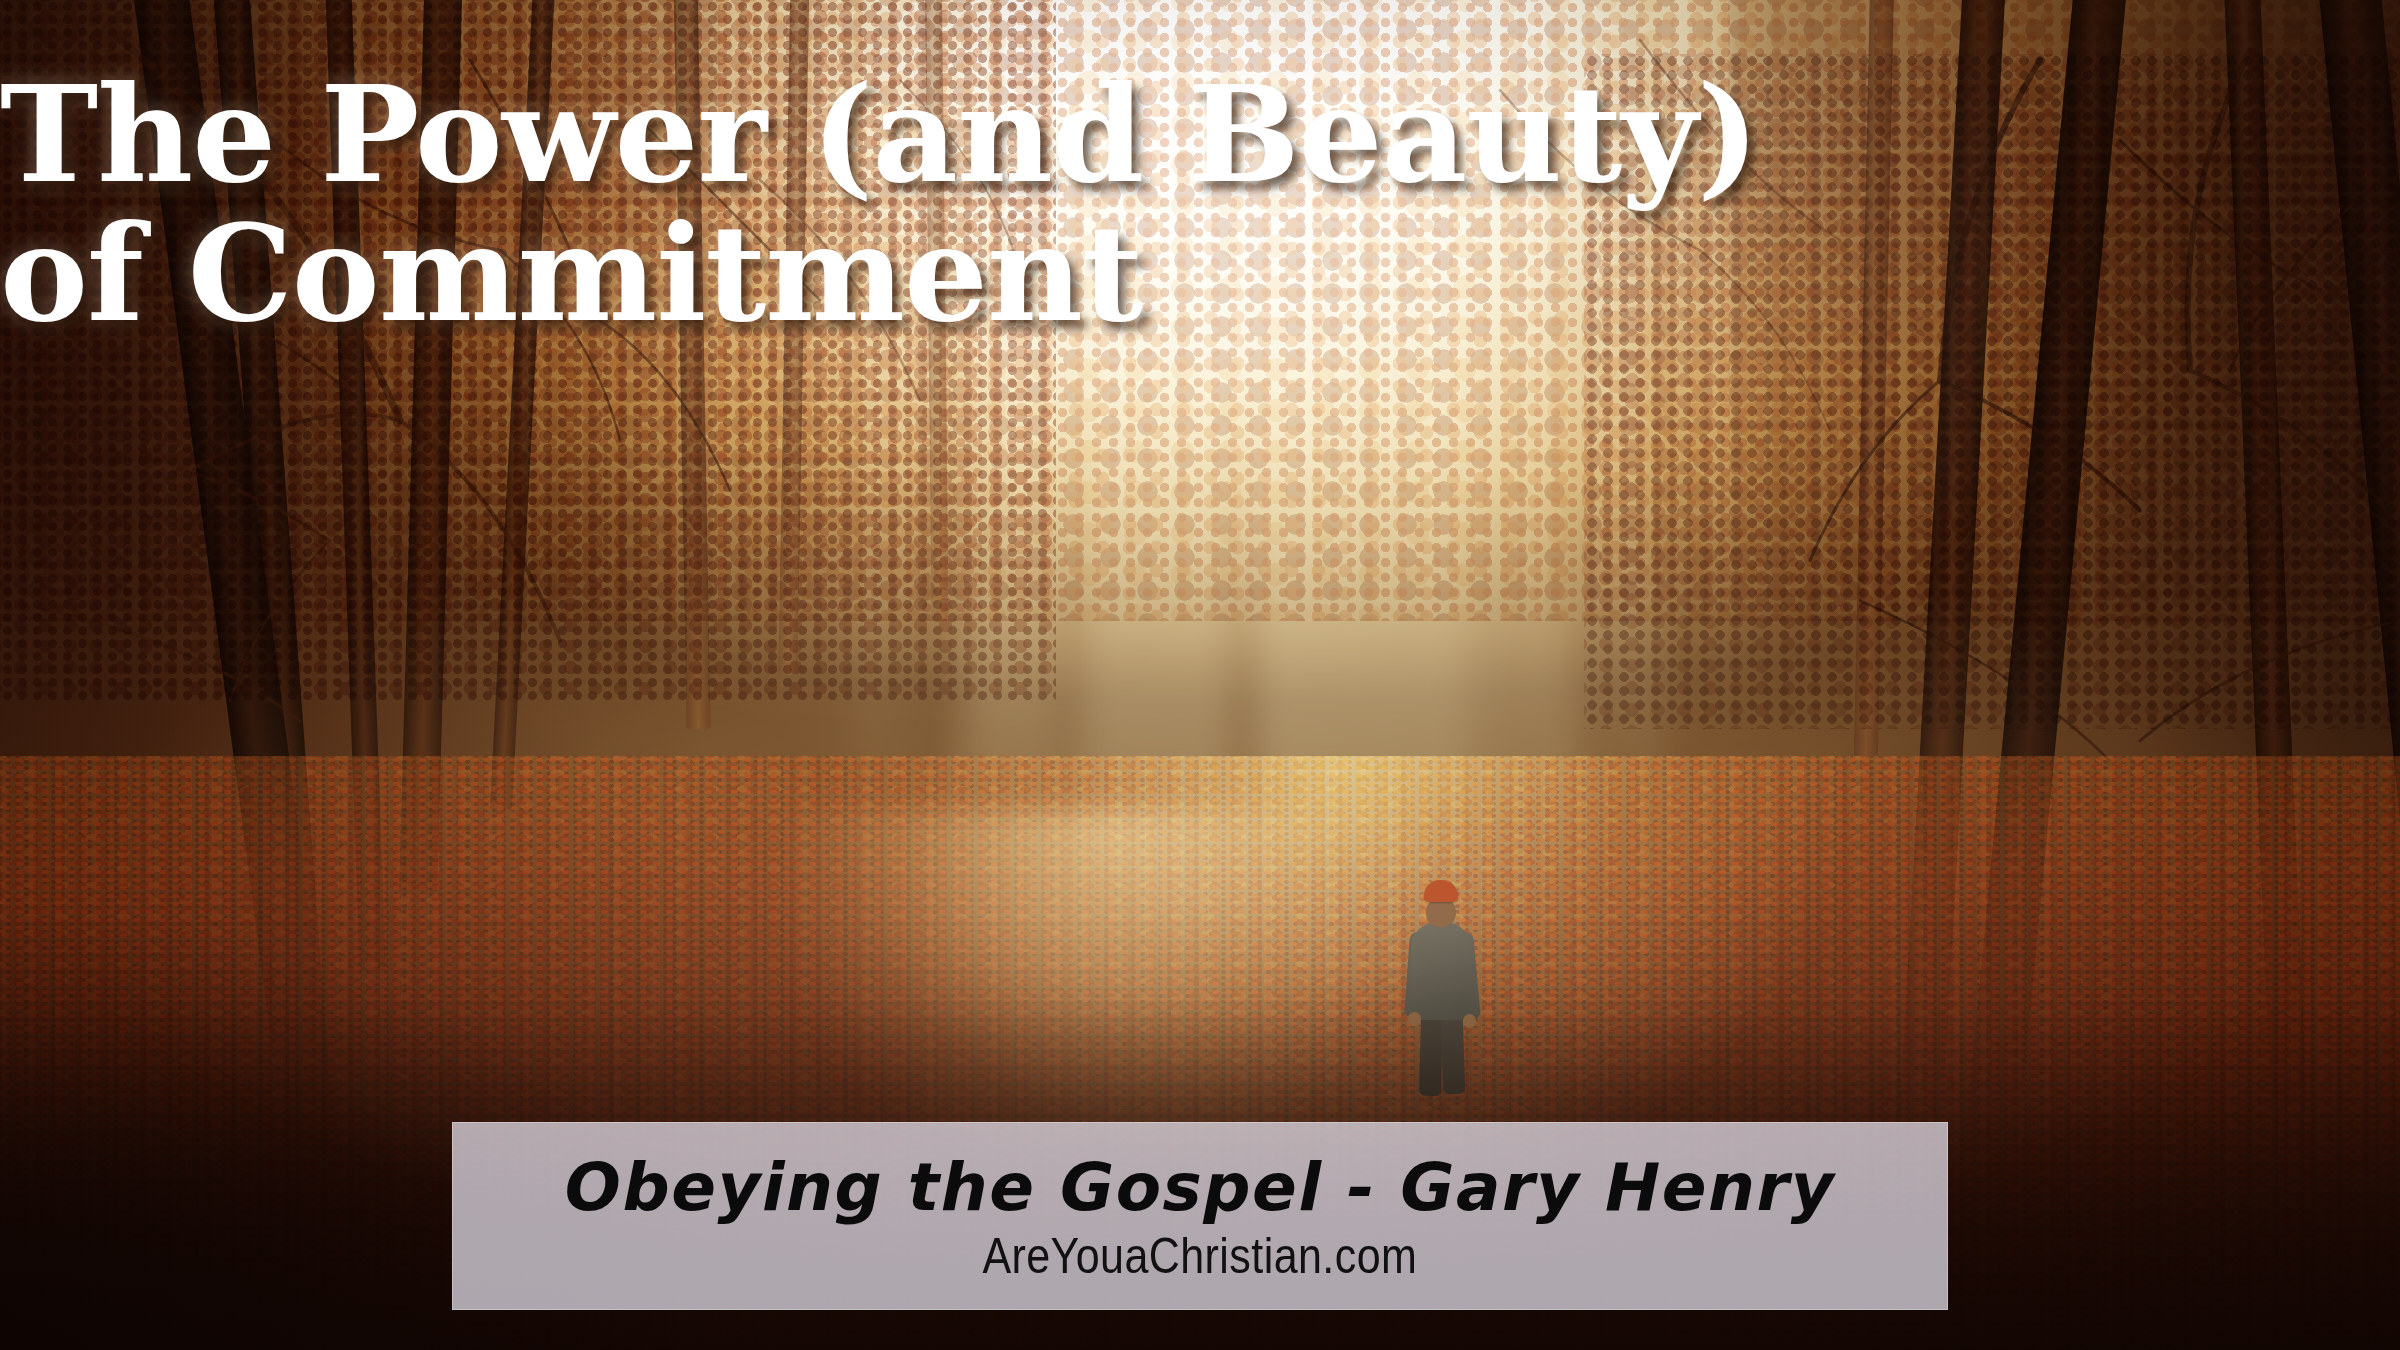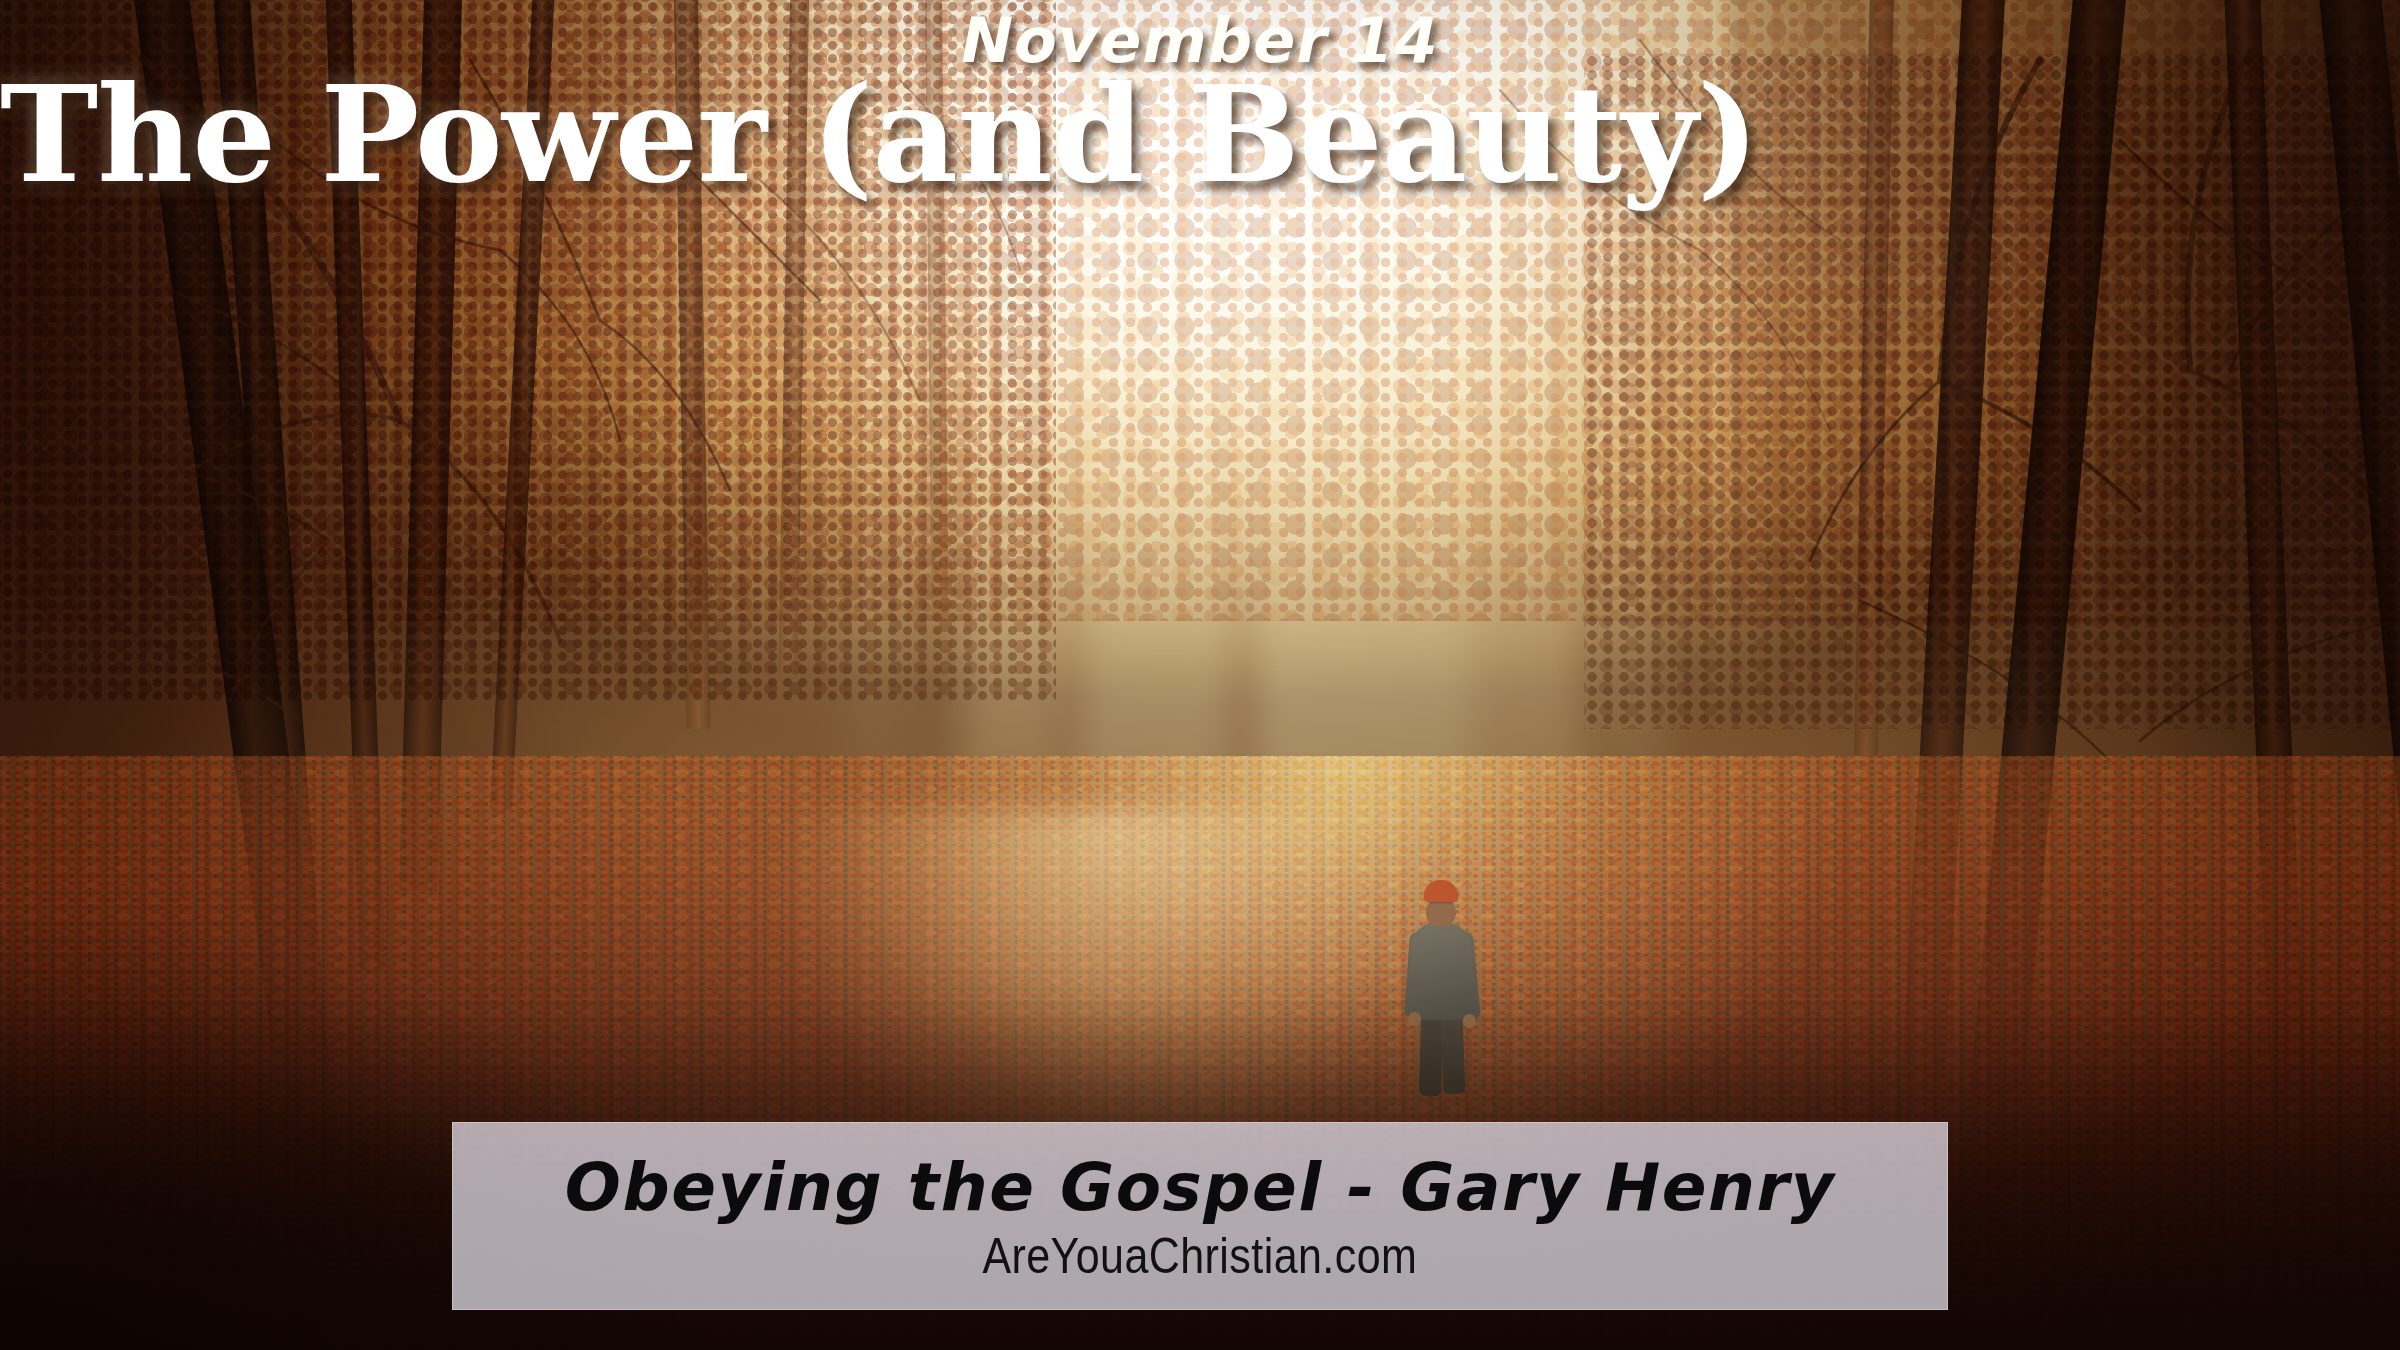--- a/index.html
+++ b/index.html
@@ -379,24 +379,24 @@
       <div class="fig-head"></div>
       <div class="fig-cap"></div>
     </div>
 
     <div class="mist"></div>
     <div class="vignette"></div>
   </div>
 
   <div class="overlay">
 
-    <div class="date-line">November 14</div>
 
     <div class="title">
       <span class="tl tl1">The Power (and Beauty)</span>
+      <span class="tl tl2">of Commitment</span>
     </div>
 
     <div class="banner">
       <div class="banner-title">Obeying the Gospel - Gary Henry</div>
       <div class="banner-url">AreYouaChristian.com</div>
     </div>
 
   </div>
 
 </div>

